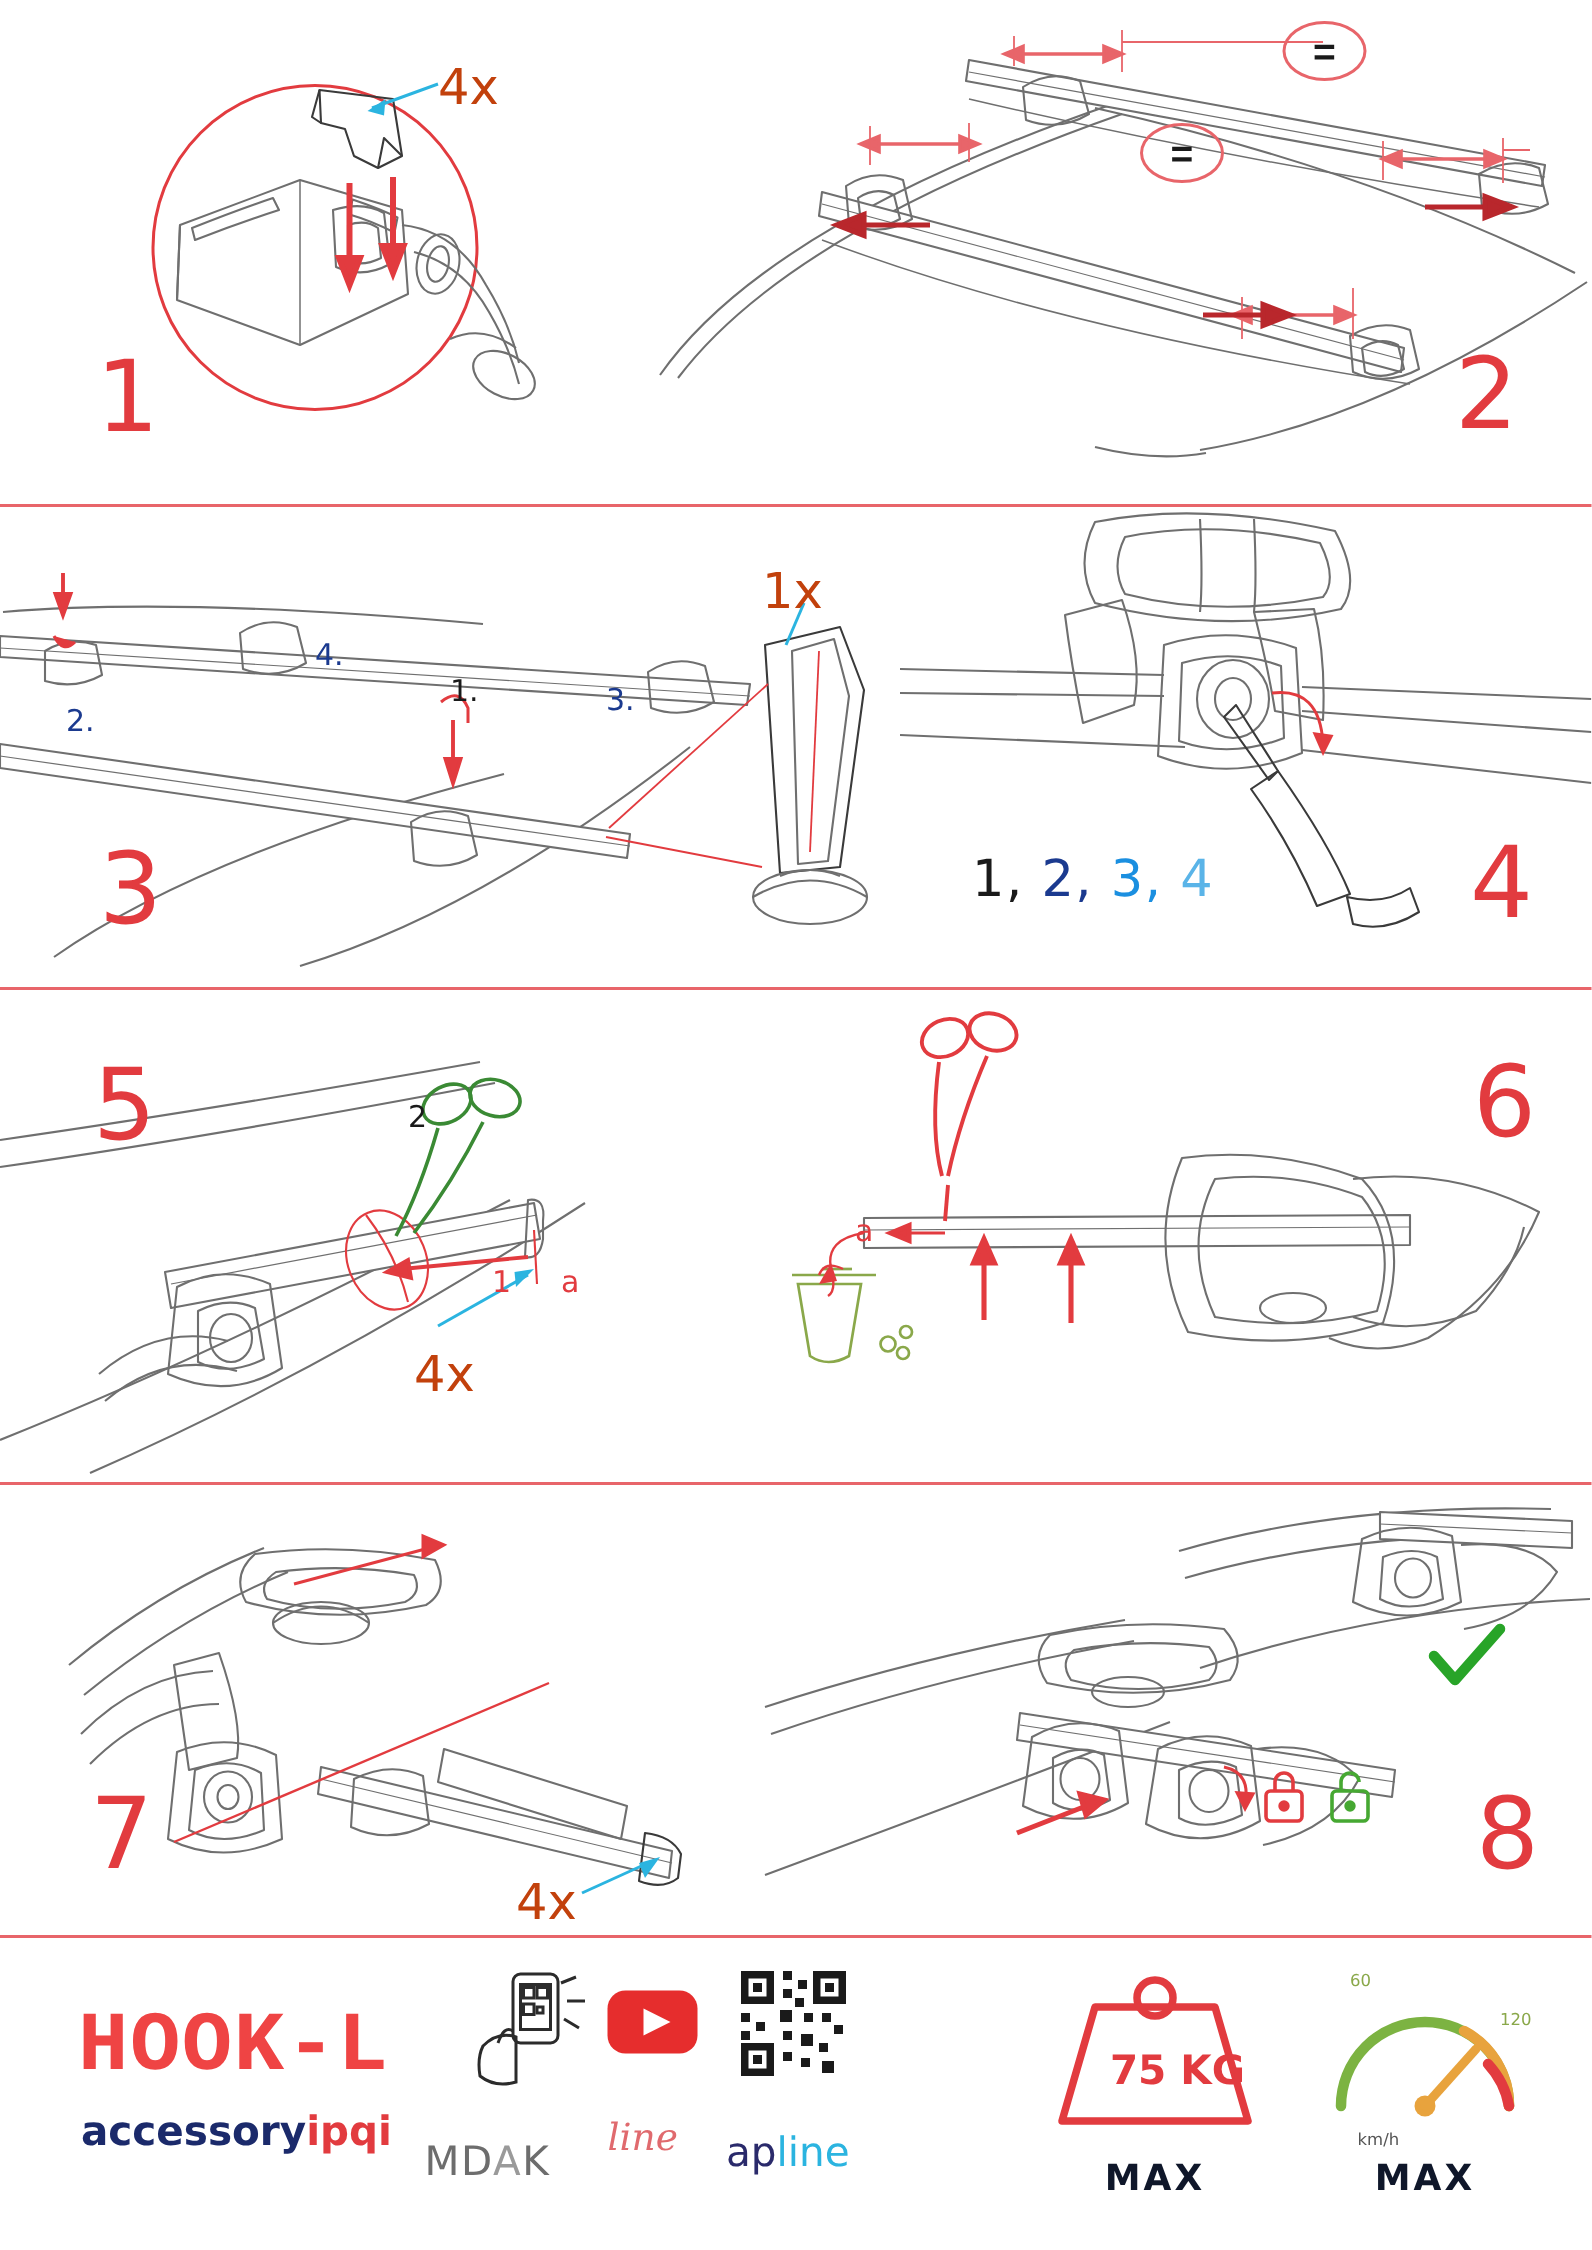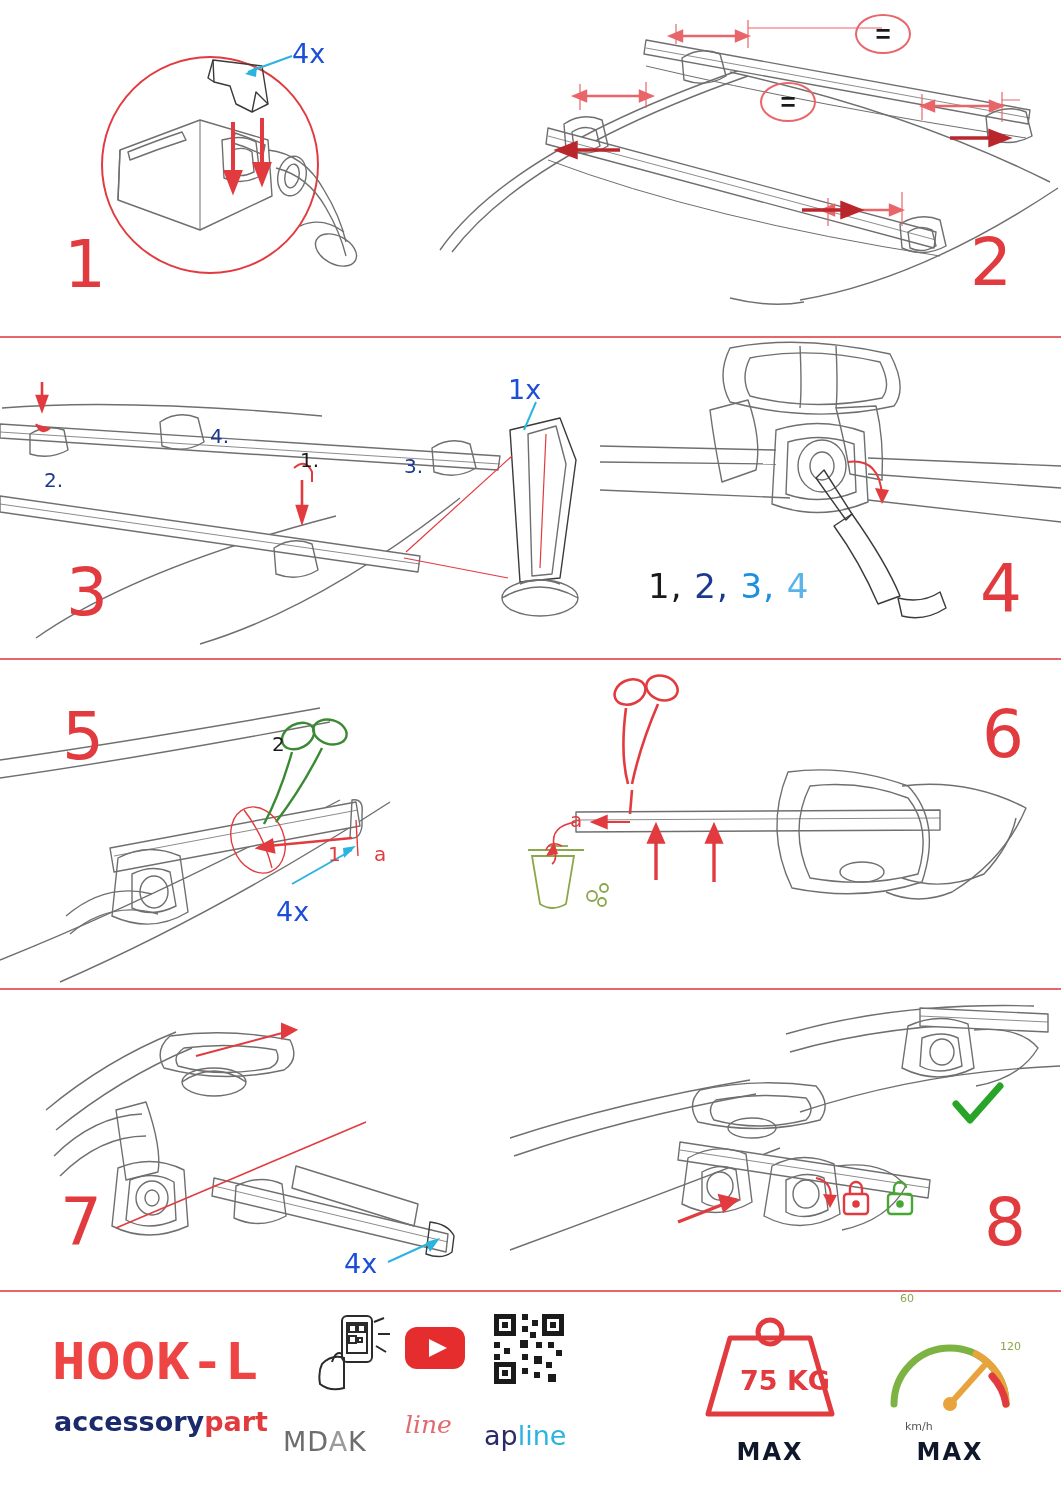--- a/index.html
+++ b/index.html
@@ -32,22 +32,22 @@
     position: absolute;
     font-family: "DejaVu Sans", sans-serif;
     color: #e23b3f;
     font-weight: 400;
     line-height: 1;
     letter-spacing: 1px;
   }
   .step-big { font-size: 66px; }
   .cyan-lbl {
     position: absolute;
-    color: #1d4ed8;
-    font-size: 27px;
+    color: #c2410c;
+    font-size: 33px;
     font-family: "DejaVu Sans", sans-serif;
   }
   .red-lbl {
     position: absolute;
     color: #e23b3f;
     font-size: 20px;
     font-family: "DejaVu Sans", sans-serif;
   }
   .blue-lbl {
     position: absolute;
@@ -565,21 +565,21 @@
       </g>
 
       <polyline points="456,114 470,130 500,96" stroke="#28a428" stroke-width="7" fill="none" stroke-linecap="round" stroke-linejoin="round"></polyline>
     </svg>
     <span class="step-num step-big" style="left:484px;top:200px;">8</span>
   </div>
 
   <div class="footer">
     <div class="brand-title">HOOK-L</div>
     <div class="brand-sub">
-      <span>accessory</span><span class="part">part</span>
+      <span>accessory</span><span class="part">ipqi</span>
     </div>
     <div class="logo-mdak">MD<span class="a">A</span>K</div>
     <div class="logo-ipqi">line</div>
     <div class="logo-apline">ap<span class="line">line</span></div>
 
     <svg style="position:absolute;left:318px;top:22px;" width="76" height="82" viewBox="0 0 76 82">
       <g fill="none" stroke="#2b2b2b" stroke-width="2">
         <rect x="24" y="4" width="30" height="46" rx="5"></rect>
         <rect x="29" y="11" width="20" height="30"></rect>
         <rect x="31" y="13" width="7" height="7"></rect>
@@ -640,19 +640,19 @@
     <div class="weight-text">75 KG</div>
     <div class="max-label" style="left:710px;top:148px;width:120px;text-align:center;">MAX</div>
 
     <svg style="position:absolute;left:880px;top:18px;" width="140" height="120" viewBox="0 0 140 120">
       <path d="M14 96 A56 56 0 0 1 126 96" fill="none" stroke="#7cb342" stroke-width="7" stroke-linecap="round"></path>
       <path d="M96 46 A56 56 0 0 1 126 96" fill="none" stroke="#e8a33d" stroke-width="7" stroke-linecap="round"></path>
       <path d="M112 68 A56 56 0 0 1 126 96" fill="none" stroke="#e23b3f" stroke-width="7" stroke-linecap="round"></path>
       <circle cx="70" cy="96" r="7" fill="#e8a33d"></circle>
       <line x1="70" y1="96" x2="104" y2="58" stroke="#e8a33d" stroke-width="6" stroke-linecap="round"></line>
     </svg>
-    <span class="gtick" style="left:900px;top:2px;">60</span>
+    <span class="gtick" style="left:900px;top:24px;">60</span>
     <span class="gtick" style="left:1000px;top:50px;">120</span>
     <span class="kmh">km/h</span>
     <div class="max-label" style="left:890px;top:148px;width:120px;text-align:center;">MAX</div>
   </div>
 
 </div>
 
 </body></html>

